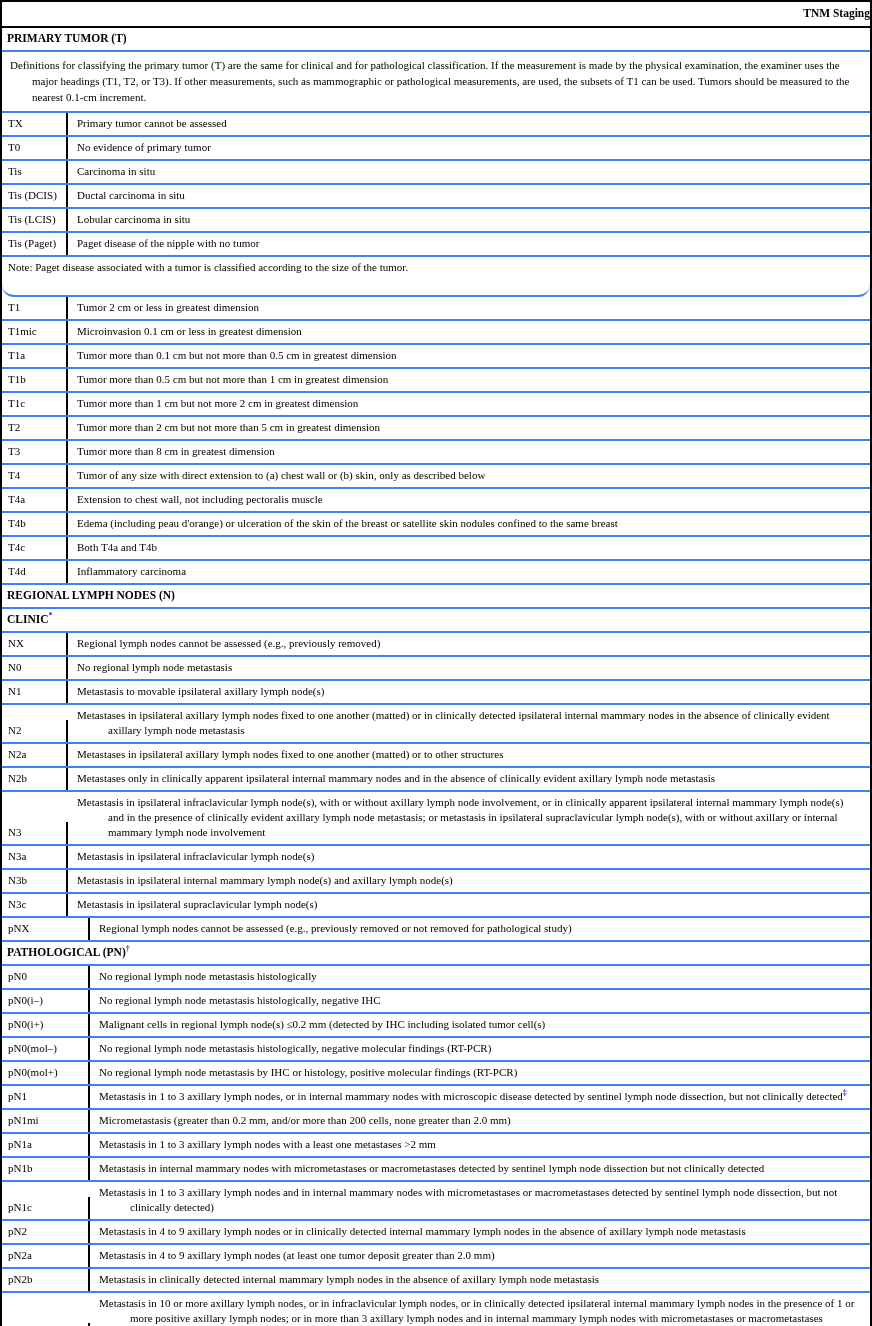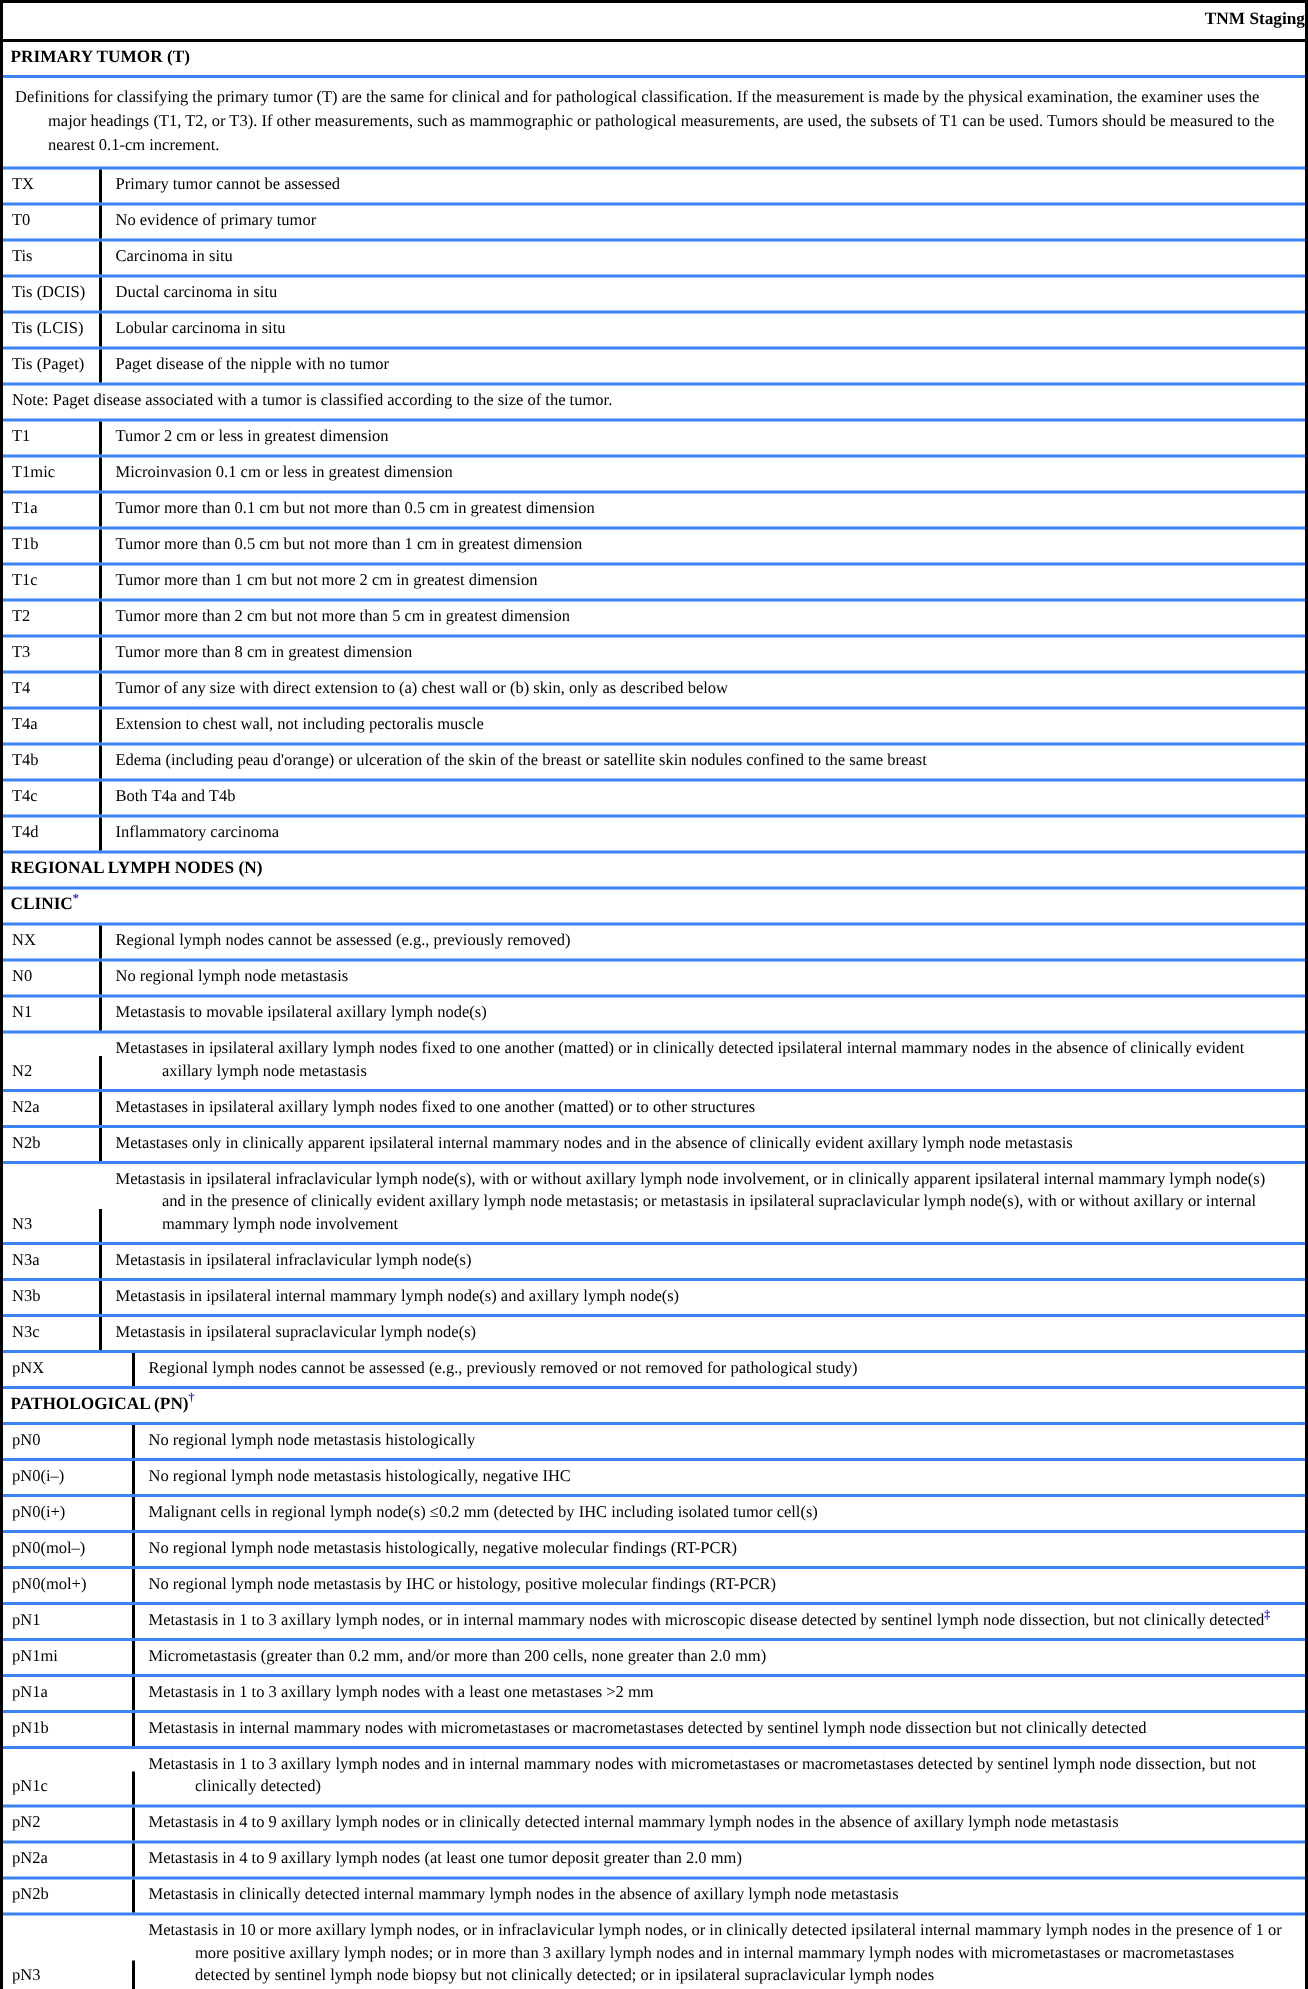--- a/index.html
+++ b/index.html
@@ -32,21 +32,22 @@
     font-weight: bold;
     font-size: 11.5px;
     padding: 3px 6px 4px 5px;
   }
   .para {
     padding: 5px 10px 6px 30px;
     text-indent: -22px;
     line-height: 16px;
   }
   .note {
-    padding: 3px 8px 4px 6px;
+    padding: 3px 8px 20px 6px;
+    border-radius: 12px;
   }
   .row {
     display: flex;
     align-items: flex-end;
   }
   .row .label {
     flex: 0 0 66px;
     width: 66px;
     box-sizing: border-box;
     border-right: 2px solid #000;

